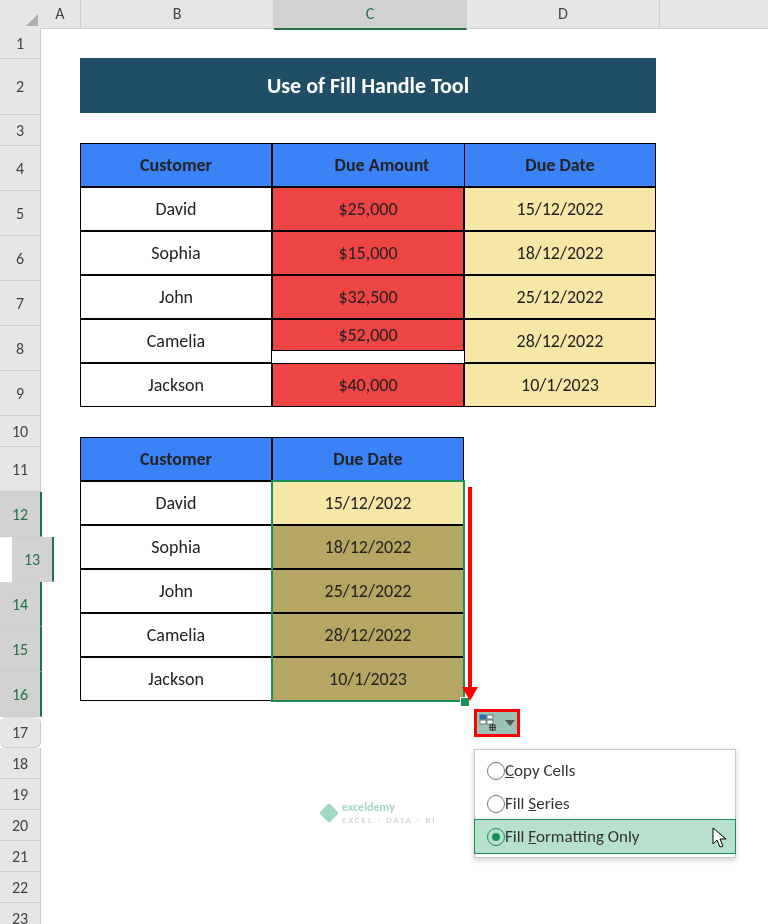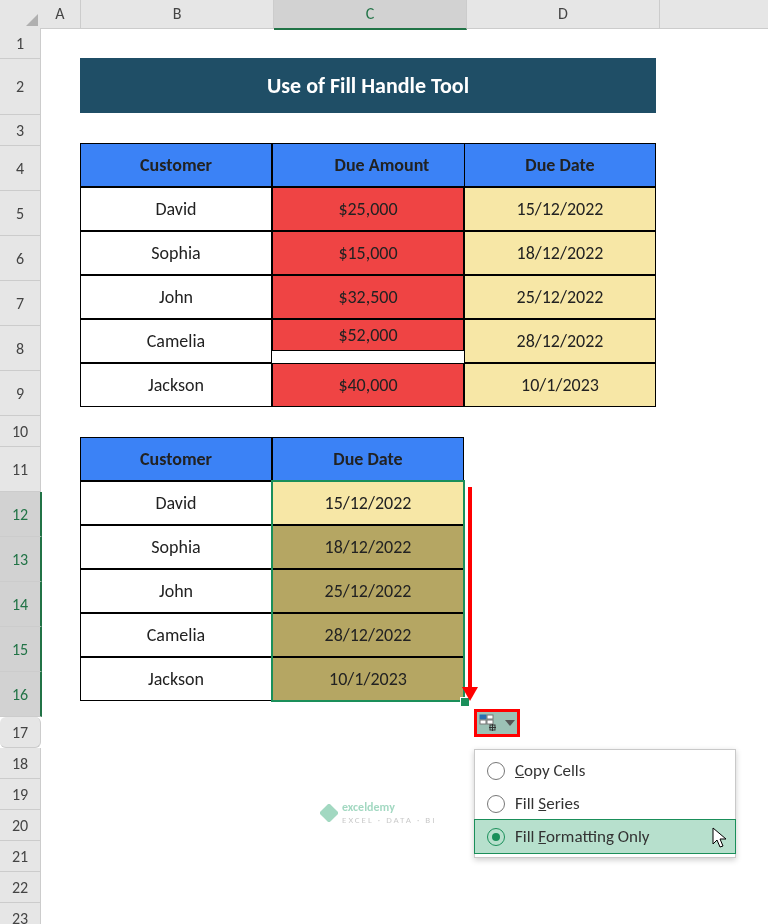--- a/index.html
+++ b/index.html
@@ -21,21 +21,21 @@
   .cream{background:#f7e7a6;border:1px solid #000}
   .olive{background:#b5a663;border:1px solid #000}
   .sel{position:absolute;border:2px solid #1a8f5a;box-sizing:border-box;pointer-events:none}
   .fh{position:absolute;width:8px;height:8px;background:#1a8f5a;border:1px solid #fff}
   .arrow{position:absolute;width:4px;background:red}
   .arrowhead{position:absolute;width:0;height:0;border-left:8px solid transparent;border-right:8px solid transparent;border-top:14px solid red}
   .autobtn-wrap{position:absolute;border:3px solid red;padding:2px;background:#9cc1b5}
   .autobtn{display:flex;align-items:center;gap:6px}
   .autobtn svg{display:block}
   .menu{position:absolute;background:#fff;border:1px solid #c9c9c9;box-shadow:0 2px 6px rgba(0,0,0,.2);font-size:17px;color:#333;padding:4px 0;width:260px}
-  .mi{display:flex;align-items:center;gap:10px;padding:6px 12px}
+  .mi{display:flex;align-items:center;padding:6px 12px}
   .mi .radio{width:16px;height:16px;border:1.5px solid #777;border-radius:50%;display:flex;align-items:center;justify-content:center}
   .mi.sel-mi{background:#b7e0cd;outline:1px solid #1a8f5a}
   .mi.sel-mi .radio{border-color:#1a8f5a}
   .mi.sel-mi .radio .dot{width:8px;height:8px;background:#1a8f5a;border-radius:50%}
   .mi u{text-decoration:underline}
   .cursor{position:absolute}
   .watermark{position:absolute;left:320px;top:800px;opacity:.45;font-size:12px;color:#3a7;display:flex;align-items:center;gap:4px;font-weight:bold}
   .watermark .sub{font-size:9px;font-weight:normal;letter-spacing:2px;color:#888;display:block}
 </style>
 </head>
@@ -61,21 +61,21 @@
       <div class="rowhdr" style="height: 30px;">3</div>
       <div class="rowhdr" style="height: 44px;">4</div>
       <div class="rowhdr" style="height: 44px;">5</div>
       <div class="rowhdr" style="height: 44px;">6</div>
       <div class="rowhdr" style="height: 44px;">7</div>
       <div class="rowhdr" style="height: 44px;">8</div>
       <div class="rowhdr" style="height: 44px;">9</div>
       <div class="rowhdr" style="height: 30px;">10</div>
       <div class="rowhdr" style="height: 44px;">11</div>
       <div class="rowhdr active" style="height: 44px;">12</div>
-      <div class="rowhdr active" style="height: 44px;">13</div>
+      <div class="rowhdr active" style="height: 44px; margin-left: 12px;">13</div>
       <div class="rowhdr active" style="height: 44px;">14</div>
       <div class="rowhdr active" style="height: 44px;">15</div>
       <div class="rowhdr active" style="height: 44px;">16</div>
       <div class="rowhdr" style="height: 30px; border-radius: 6px;">17</div>
       <div class="rowhdr" style="height: 30px;">18</div>
       <div class="rowhdr" style="height: 30px;">19</div>
       <div class="rowhdr" style="height: 30px;">20</div>
       <div class="rowhdr" style="height: 30px;">21</div>
       <div class="rowhdr" style="height: 30px;">22</div>
       <div class="rowhdr" style="height: 30px;">23</div>

